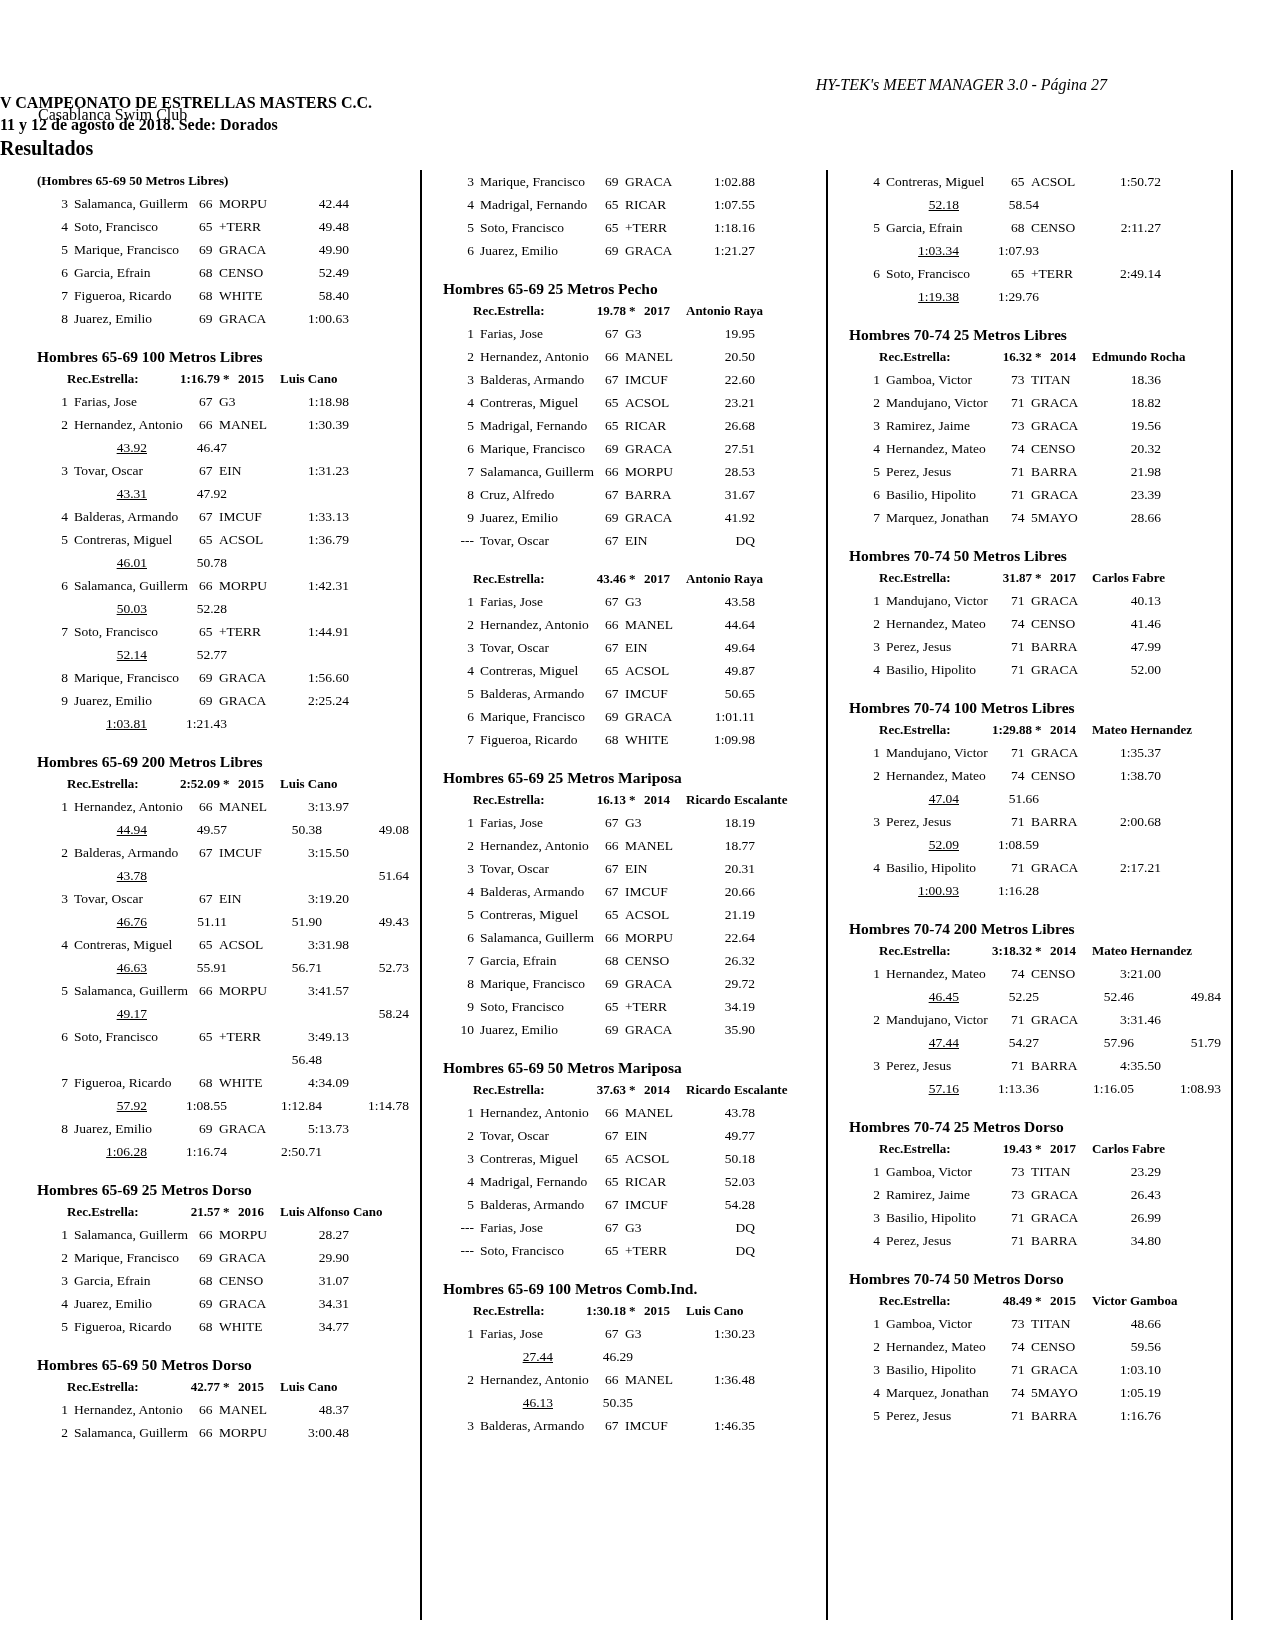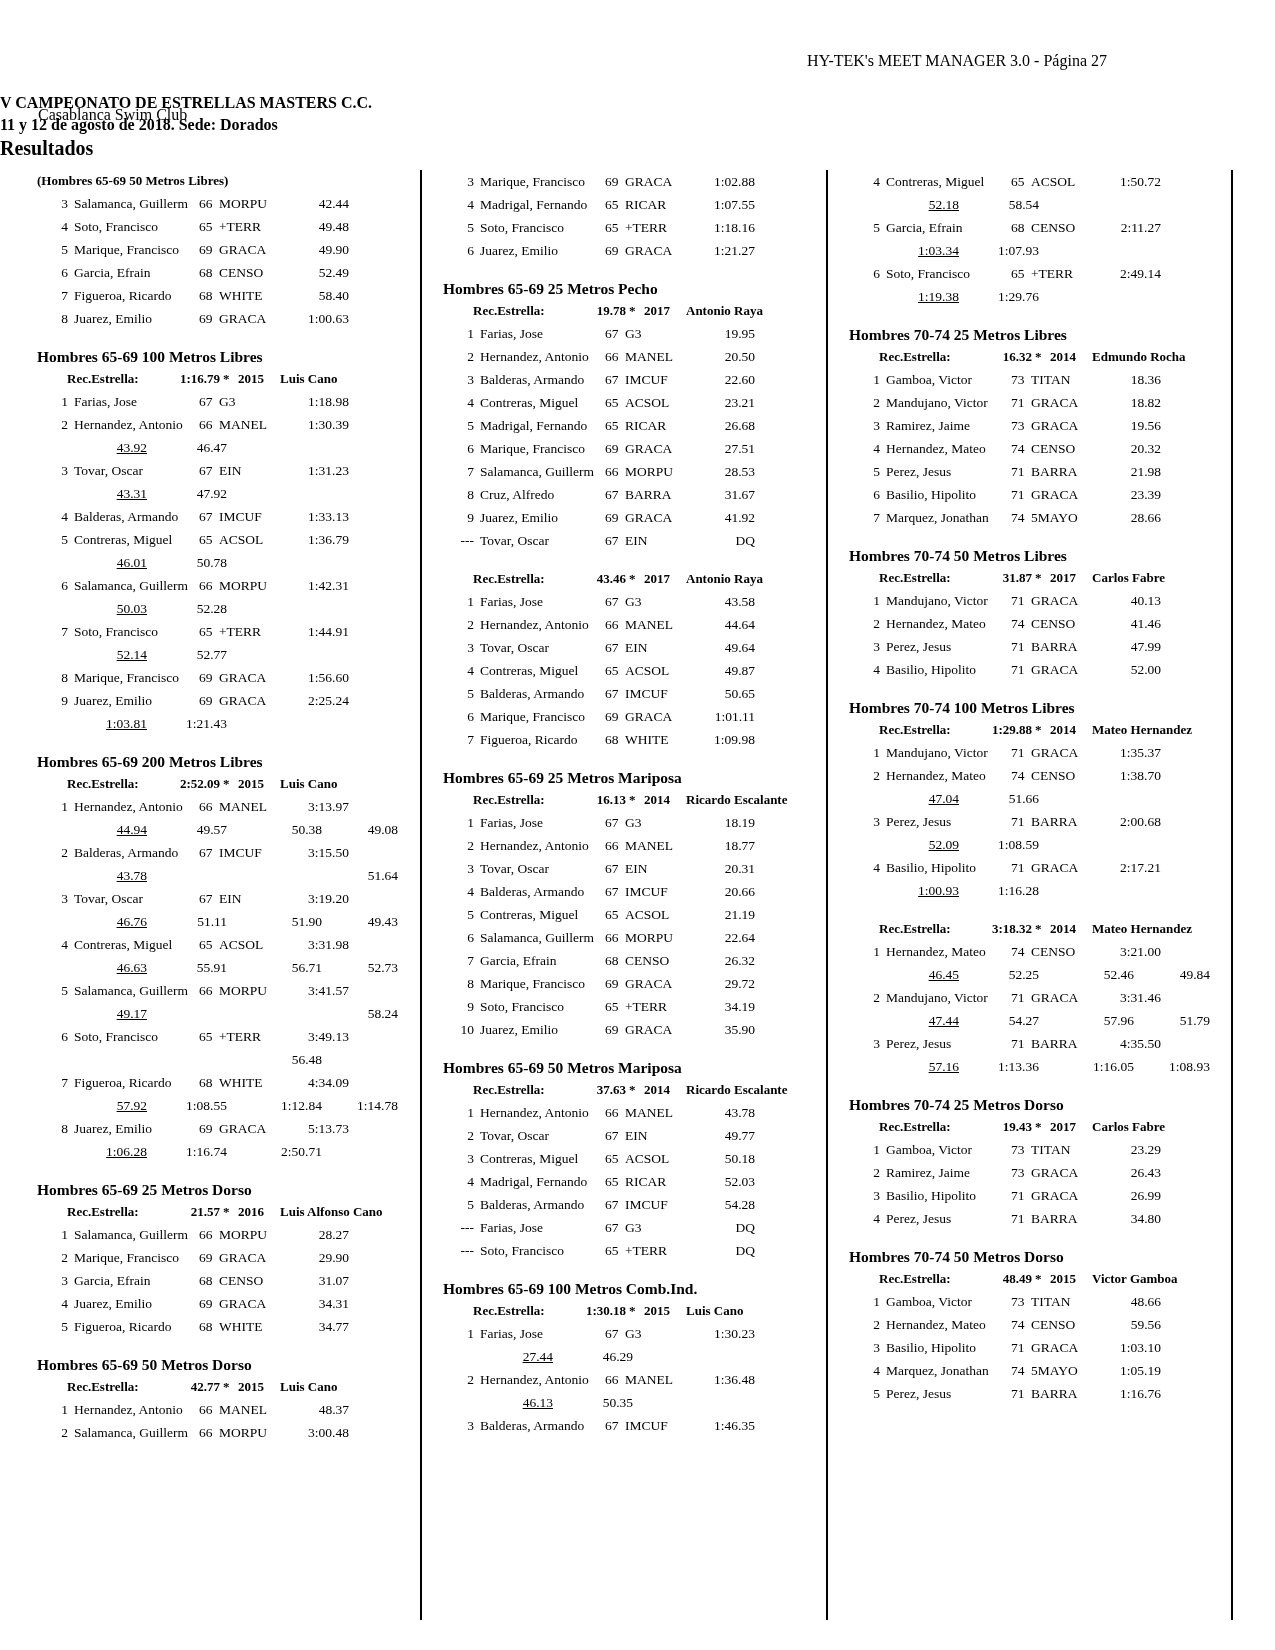--- a/index.html
+++ b/index.html
@@ -1,20 +1,20 @@
 <!DOCTYPE html>
 <html><head>
 <meta charset="utf-8">
 <style>
   html, body { margin: 0; padding: 0; background: #ffffff; }
   body { width: 1275px; height: 1650px; position: relative; overflow: hidden;
          font-family: "Liberation Serif", "DejaVu Serif", serif; color: #000; }
   .hdr { position: absolute; font-size: 16px; }
   #club { left: 38px; top: 68px; margin-top: 38px; }
-  #software { right: 168px; top: 52px; }
+  #software { right: 168px; top: 76px; font-style: italic; }
   .center { position: absolute; left: 0; width: 1041px; font-weight: bold; }
   #meet-title { top: 94px; font-size: 16px; }
   #meet-dates { top: 116px; font-size: 16px; }
   #results-title { top: 137px; font-size: 20px; }
   .vline { position: absolute; width: 2px; background: #000; top: 170px; height: 1450px; }
   .col { position: absolute; top: 170px; }
   #col-left { left: 37px; width: 385px; }
   #col-mid { left: 443px; width: 385px; }
   #col-right { left: 849px; width: 395px; }
   .event { margin-bottom: 16px; }
@@ -29,21 +29,21 @@
   .rec-holder { left: 243px; }
   .row { position: relative; height: 23px; line-height: 23px; font-size: 13.5px; white-space: nowrap; }
   .row span { position: absolute; }
   .place { left: 0; width: 31px; text-align: right; }
   .name { left: 37px; }
   .age { left: 162px; }
   .team { left: 182px; }
   .time { left: 250px; width: 62px; text-align: right; }
   .splits { position: relative; height: 23px; line-height: 23px; font-size: 13.5px; white-space: nowrap; }
   .splits span { position: absolute; text-align: right; width: 60px; }
-  .s0 { left: 50px; text-decoration: underline; } .s1 { left: 130px; } .s2 { left: 225px; } .s3 { left: 301px; }
+  .s0 { left: 50px; text-decoration: underline; } .s1 { left: 130px; } .s2 { left: 225px; } .s3 { left: 312px; }
   .watermark { position: absolute; font-family: "DejaVu Sans", sans-serif; font-weight: bold;
                font-size: 26px; color: #701a75; letter-spacing: 1px; z-index: -1; white-space: nowrap; }
 </style>
 </head>
 <body>
 
 <div class="hdr" id="club">Casablanca Swim Club</div>
 <div class="hdr" id="software">HY-TEK's MEET MANAGER 3.0 - Página 27</div>
 <div class="center" id="meet-title">V CAMPEONATO DE ESTRELLAS MASTERS C.C.</div>
 <div class="center" id="meet-dates">11 y 12 de agosto de 2018. Sede: Dorados</div>
@@ -904,20 +904,21 @@
         <span class="age">71</span>
         <span class="team">GRACA</span>
         <span class="time">2:17.21</span>
       </div>
       <div class="splits">
         <span class="s0">1:00.93</span>
         <span class="s1">1:16.28</span>
       </div>
     </div>
     <div class="event">
+      <div class="event-title">Hombres 70-74 200 Metros Libres</div>
       <div class="record">
         <span class="rec-label">Rec.Estrella:</span>
         <span class="rec-time">3:18.32</span>
         <span class="rec-star">*</span>
         <span class="rec-year">2014</span>
         <span class="rec-holder">Mateo Hernandez</span>
       </div>
       <div class="row">
         <span class="place">1</span>
         <span class="name">Hernandez, Mateo</span>

